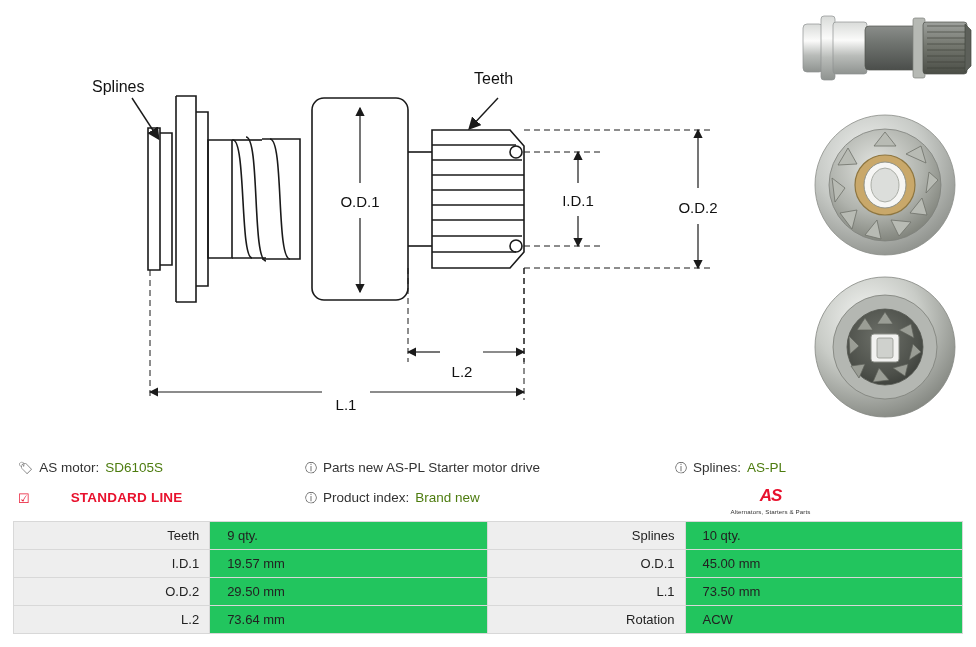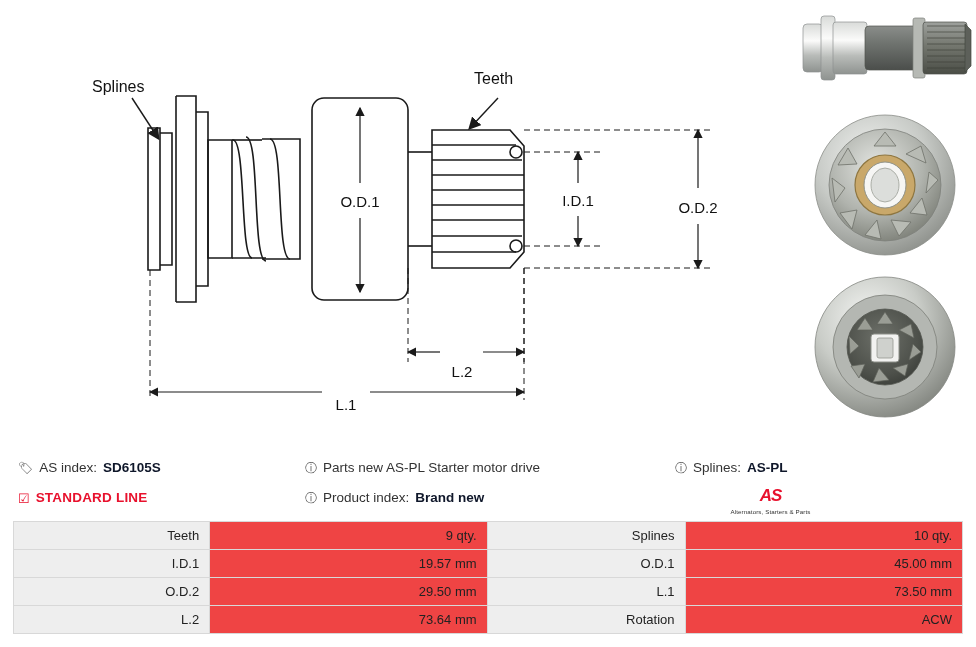--- a/index.html
+++ b/index.html
@@ -60,32 +60,33 @@
   .info-cell {
     position: absolute;
     font-size: 13.5px;
     line-height: 16px;
     white-space: nowrap;
     display: flex;
     align-items: center;
     gap: 6px;
   }
   .info-label { color: #333; }
-  .info-value { font-weight: bold; color: #0f172a; }
+  .info-value { font-weight: normal; color: #4d7c0f; }
   .tag-icon, .i-icon, .check-icon {
     display: inline-block;
     color: #555;
     font-size: 12px;
     line-height: 1;
   }
   .std-line {
     color: #e8112d;
     font-weight: bold;
     font-size: 13.5px;
     letter-spacing: .2px;
+    margin-left: 35px;
   }
   .check-icon.red { color: #e8112d; font-size: 13px; }
 
   .c-asindex   { left: 18px;  top: 8px; }
   .c-standard  { left: 18px;  top: 38px; }
   .c-brandnew  { left: 305px; top: 8px; }
   .c-prodtype  { left: 305px; top: 38px; }
   .c-producer  { left: 675px; top: 8px; }
 
   
@@ -125,22 +126,21 @@
     height: 27px;
     padding: 0 10px;
   }
   .spec-table td.k {
     background: #eeeeee;
     text-align: right;
     color: #222;
     width: 195px;
   }
   .spec-table td.v {
-    background: #ef4444;
-    text-align: right;
+    background: #22c55e;
     color: #222;
     width: 280px;
     padding-left: 17px;
   }
 
   
   text.lbl {
     font-family: "Liberation Sans", sans-serif;
     font-size: 16px;
     fill: #111;
@@ -375,21 +375,21 @@
         <rect x="76" y="62" width="28" height="28" rx="3" fill="#f2f2f0" stroke="#8c8f88" stroke-width="1"></rect>
         <rect x="82" y="66" width="16" height="20" rx="2" fill="#cfd1cd" stroke="#94978f" stroke-width="0.8"></rect>
       </svg>
     </div>
   </div>
 
   <div class="info">
 
     <div class="info-cell c-asindex">
       <span class="tag-icon">🏷</span>
-      <span class="info-label">AS index:</span>
+      <span class="info-label">AS motor:</span>
       <span class="info-value">SD6105S</span>
     </div>
 
     <div class="info-cell c-standard">
       <span class="check-icon red">☑</span>
       <span class="std-line">STANDARD LINE</span>
     </div>
 
     <div class="info-cell c-brandnew">
       <span class="i-icon">ⓘ</span>

